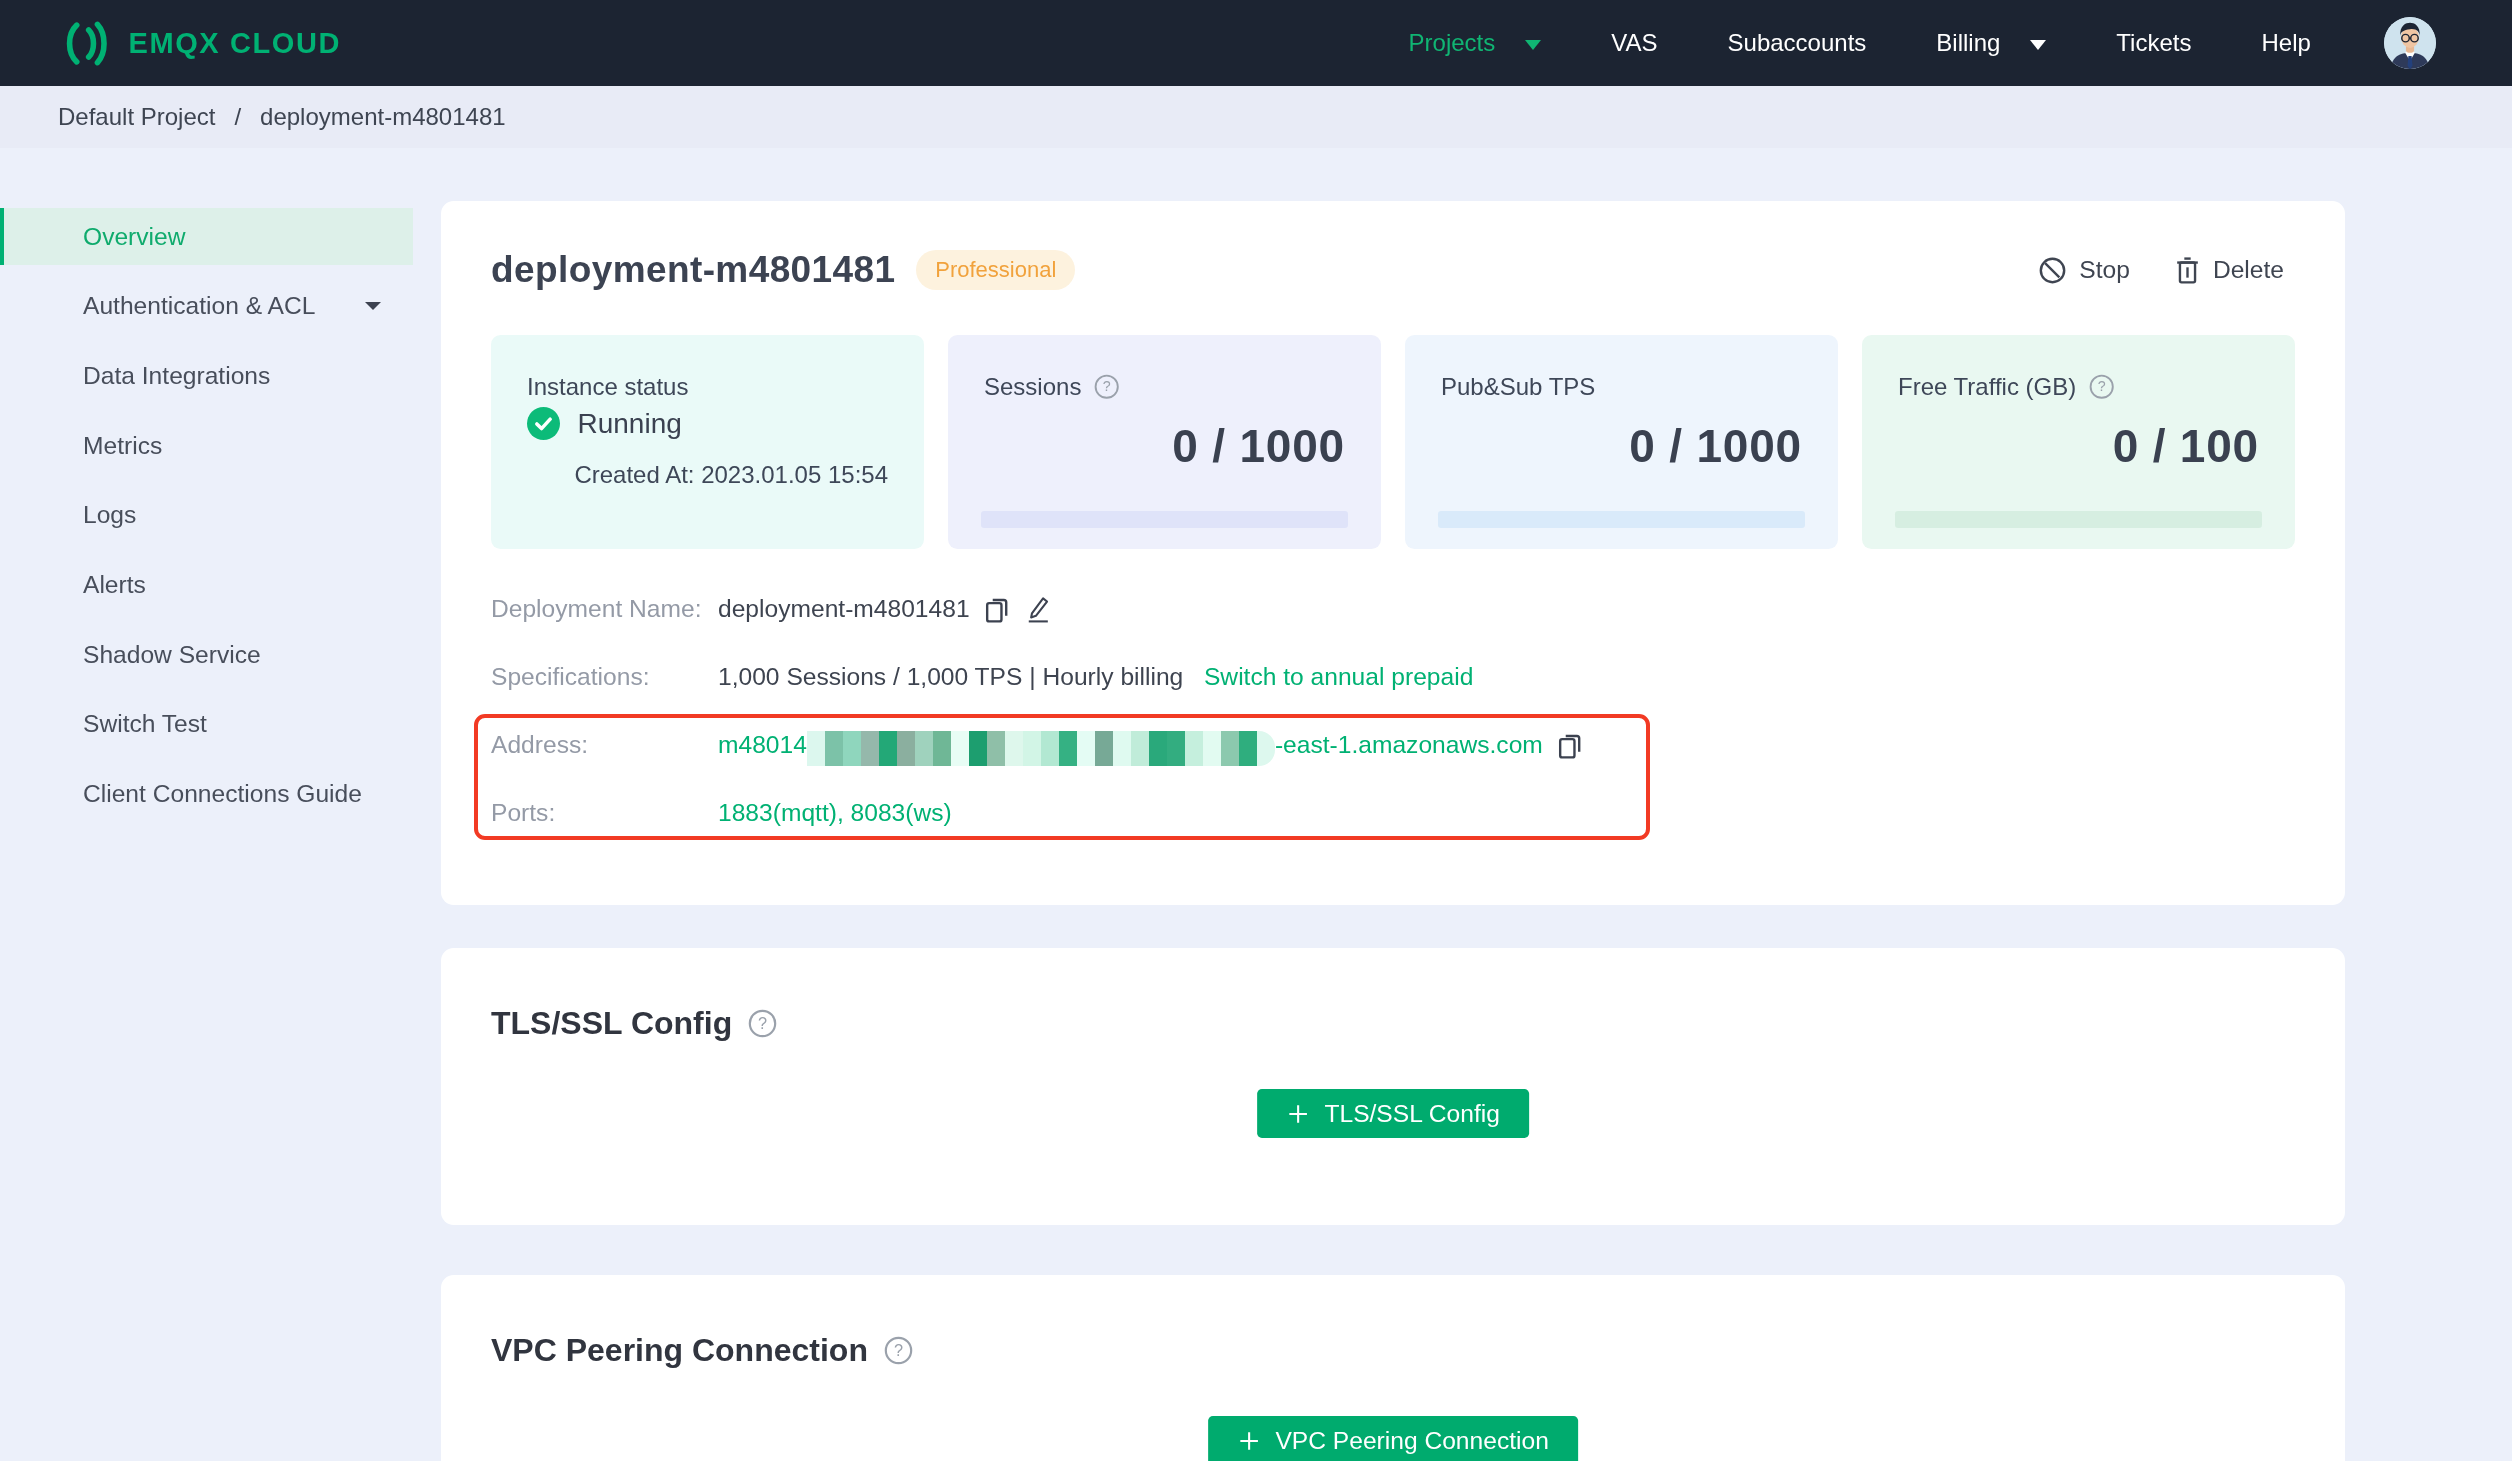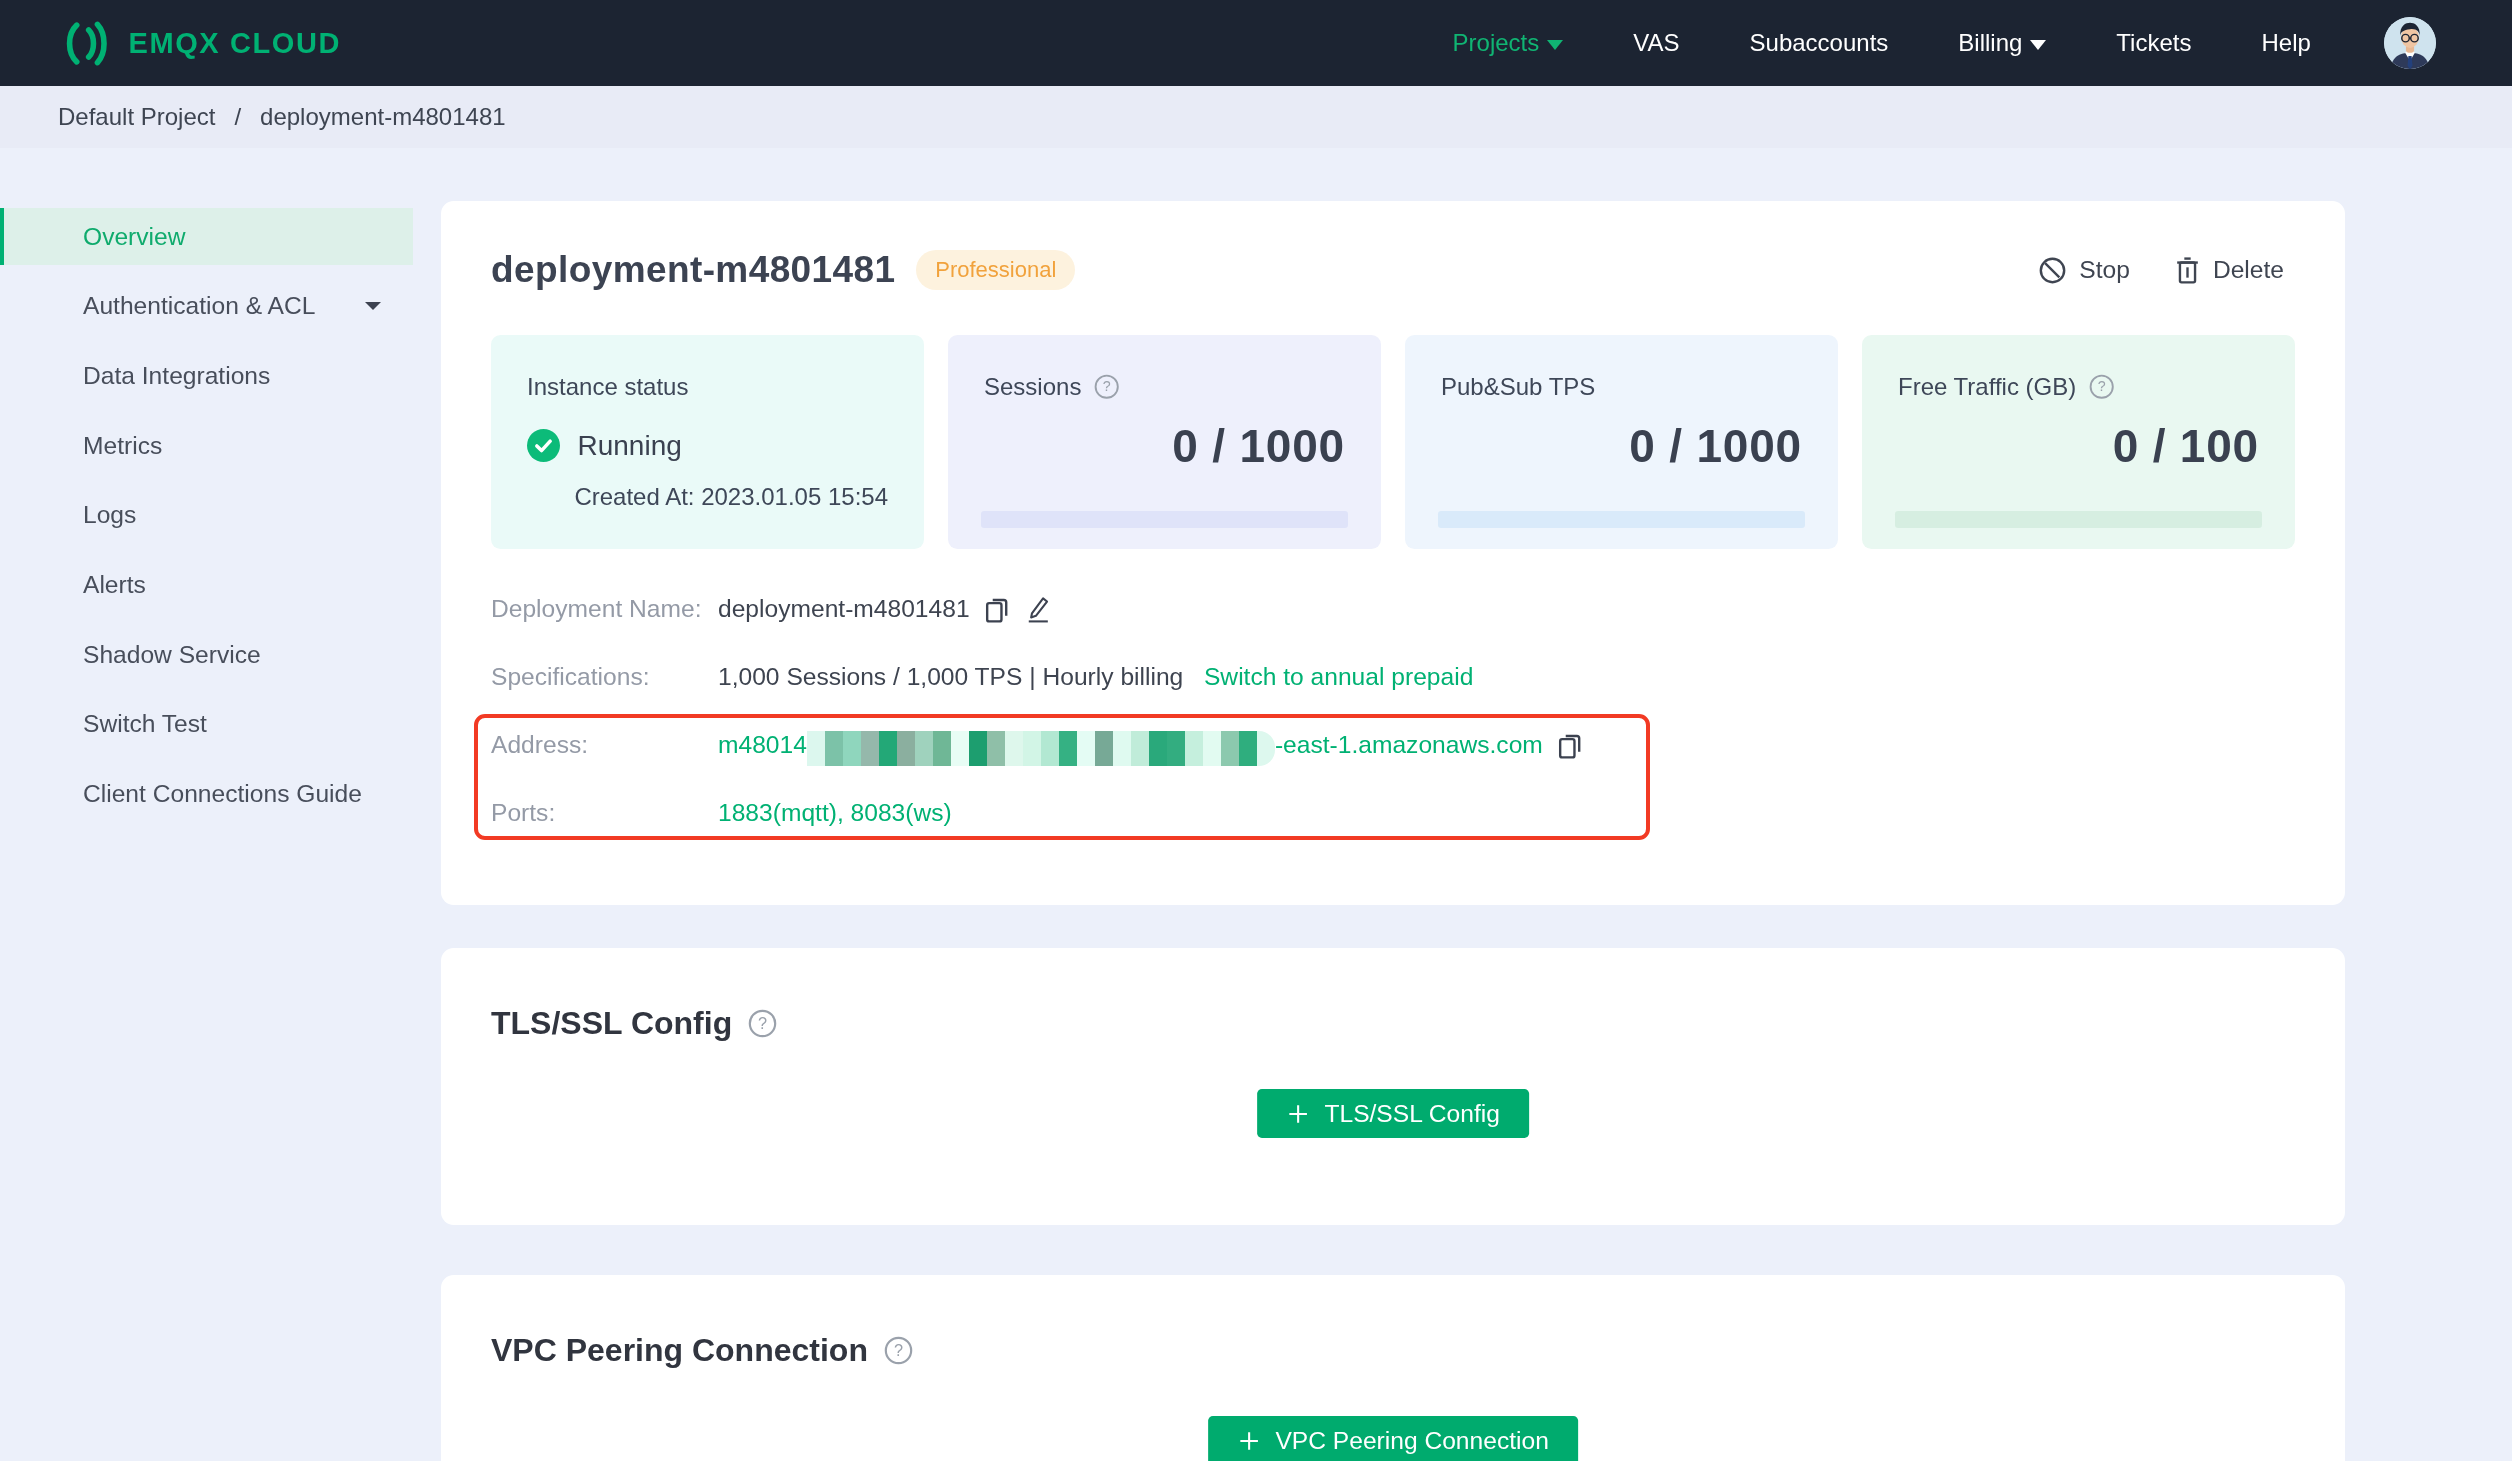--- a/index.html
+++ b/index.html
@@ -4,21 +4,21 @@
 <style>
   * { margin:0; padding:0; box-sizing:border-box; }
   html,body { width:2512px; height:1462px; overflow:hidden; }
   body { font-family:"Liberation Sans", sans-serif; background:#ecf0fa; }
 
   
   .navbar { height:86px; background:#1c2432; display:flex; align-items:center; padding:0 76px 0 60px; }
   .brand { display:flex; align-items:center; gap:17.5px; cursor:pointer; }
   .brand-text { color:#00b173; font-size:29px; font-weight:700; letter-spacing:1.6px; }
   .nav-items { margin-left:auto; display:flex; align-items:center; gap:70px; }
-  .nav-item { color:#ffffff; font-size:24px; display:flex; align-items:center; gap:8px; cursor:pointer; white-space:nowrap; }
+  .nav-item { color:#ffffff; font-size:24px; display:flex; align-items:center; gap:30px; cursor:pointer; white-space:nowrap; }
   .nav-item.active { color:#10b573; }
   .caret-down { width:0; height:0; border-left:8.7px solid transparent; border-right:8.7px solid transparent; border-top:10.3px solid currentColor; display:inline-block; margin-top:3.2px; }
   .avatar { width:52px; height:52px; border-radius:50%; overflow:hidden; background:#cfe3ee; margin-left:3.2px; cursor:pointer; flex-shrink:0; }
 
   
   .breadcrumb-bar { height:62px; background:#e8ebf6; display:flex; align-items:center; padding-left:58px; font-size:24px; color:#3e4552; gap:19px; }
   .crumb { cursor:pointer; }
 
   
   .layout { display:flex; align-items:flex-start; }
@@ -40,21 +40,21 @@
 
   
   .stats { display:flex; gap:24px; margin-top:44px; }
   .stat { flex:1; height:214px; border-radius:9.5px; padding:38px 36px; position:relative;text-align:right; }
   .stat-instance { background:#eafaf8; }
   .stat-sessions { background:#eef0fc; }
   .stat-tps      { background:#eef5fd; }
   .stat-traffic  { background:#e9f8f1; }
   .stat-label { font-size:24px; color:#3e4758; display:flex; align-items:center; gap:12.7px; }
   .stat-value { font-size:46px; font-weight:700; color:#3a4150; margin-top:17.5px; letter-spacing:0.8px; }
-  .status-row { margin-top:28px; display:flex; align-items:center; gap:17.5px; font-size:28px; color:#3a4150; }
+  .status-row { margin-top:6px; display:flex; align-items:center; gap:17.5px; font-size:28px; color:#3a4150; }
   .created-at { margin-top:20.7px; font-size:24px; color:#3e4758; }
   .bar { position:absolute; left:33px; right:33px; bottom:20.7px; height:17.5px; border-radius:3.2px; }
   .bar-sessions { background:#dfe3f9; }
   .bar-tps      { background:#d9eafa; }
   .bar-traffic  { background:#d6eee1; }
 
   
   .details { margin-top:46px; }
   .detail-row { height:68px; display:flex; align-items:flex-start; font-size:24.6px; color:#3e4450; }
   .dlabel { width:227px; flex-shrink:0; color:#949aa6; }

